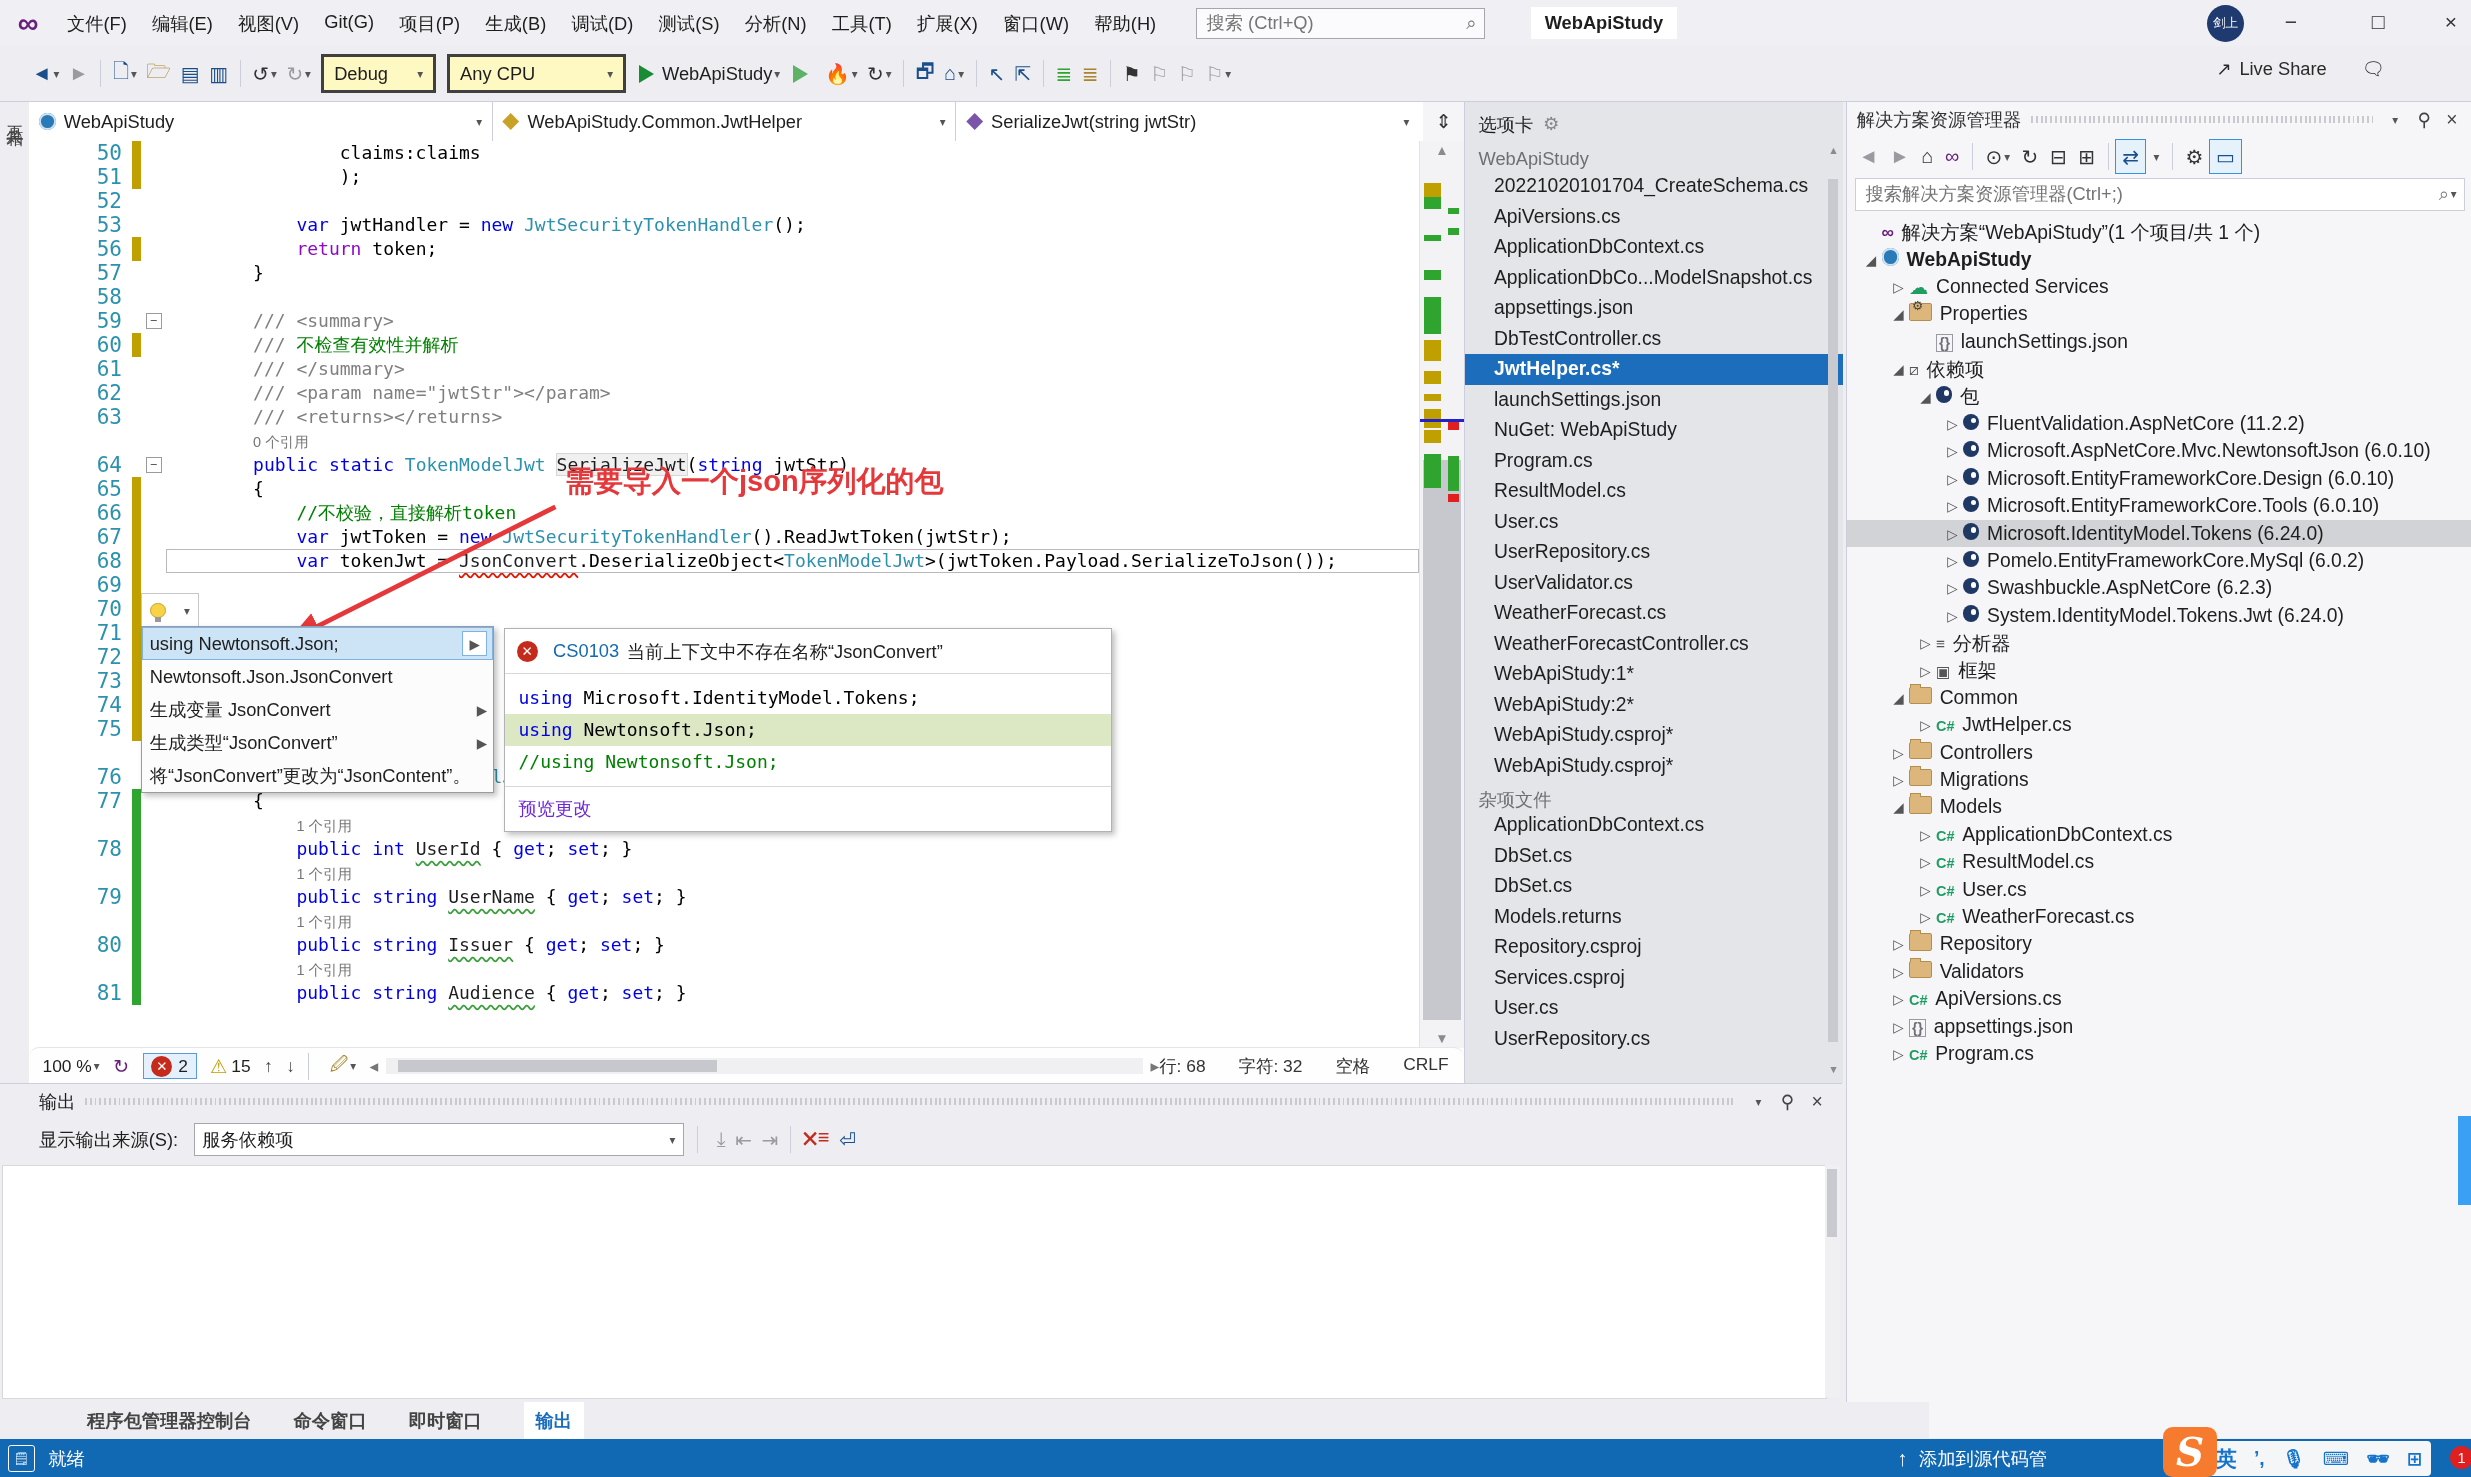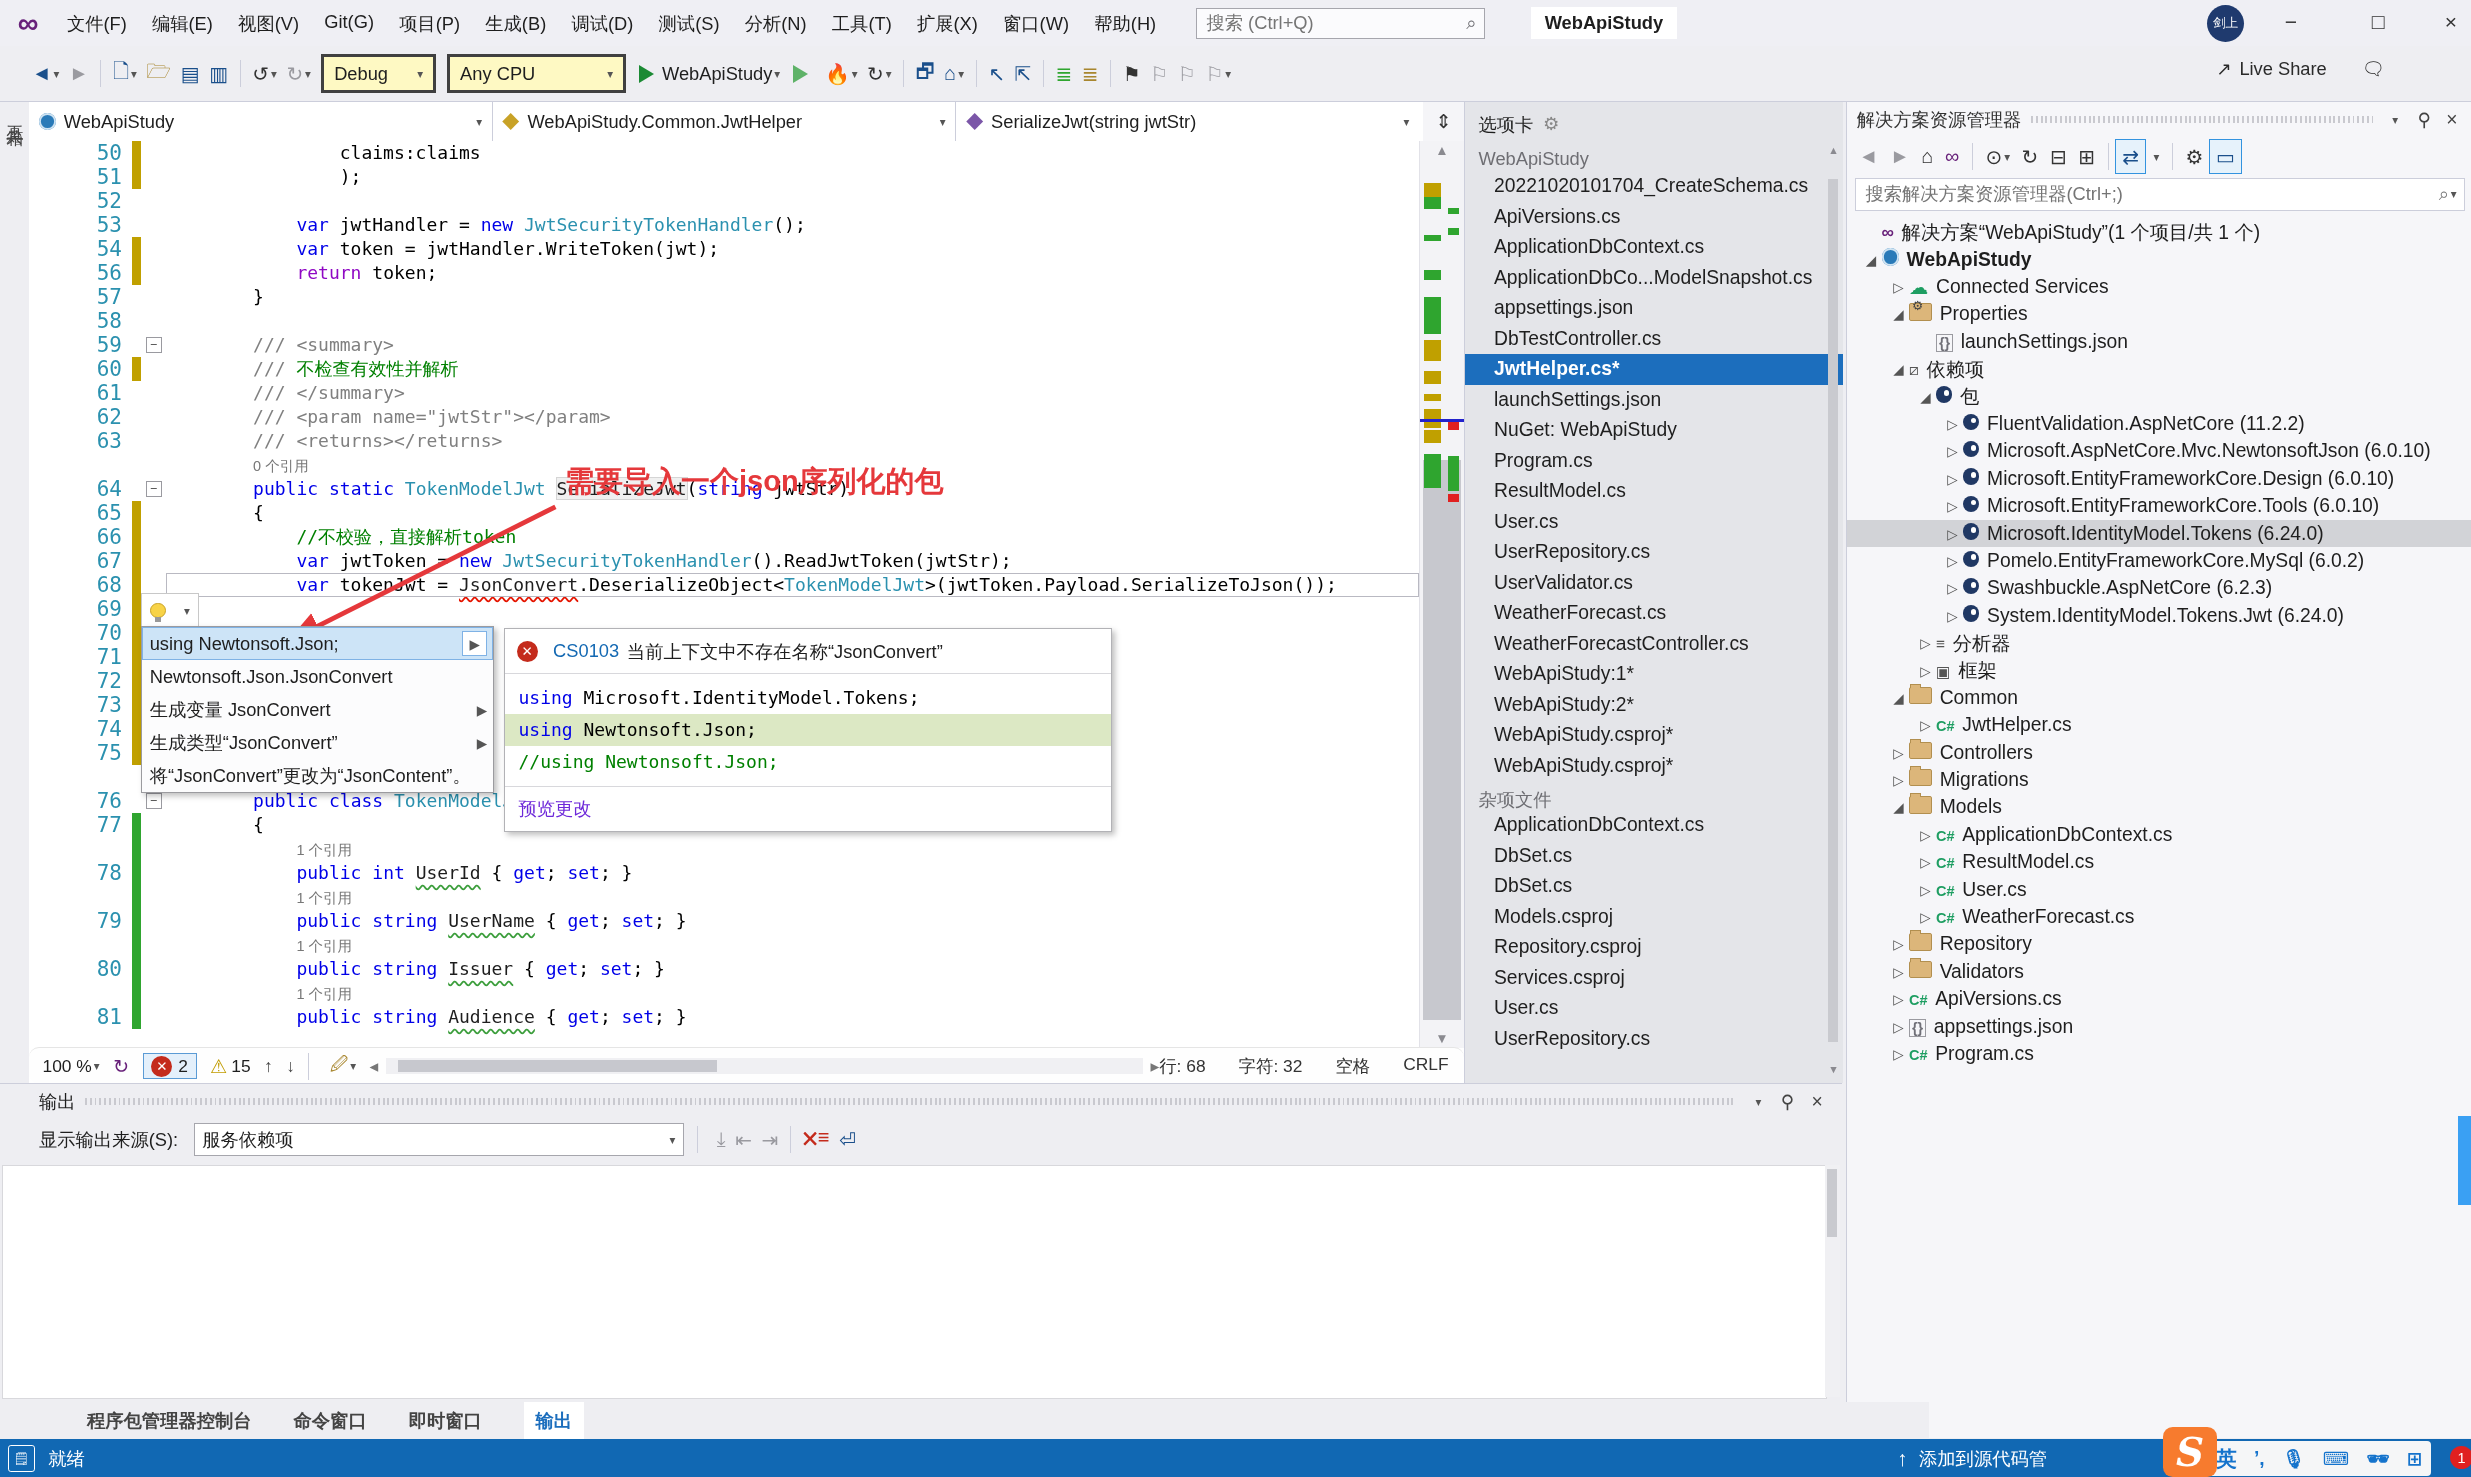--- a/index.html
+++ b/index.html
@@ -286,26 +286,20 @@
           <div class="cfold"></div>
           <div class="ccode"></div>
         </div>
         <div class="crow">
           <div class="lnum">53</div>
           <div class="cbar"></div>
           <div class="cfold"></div>
           <div class="ccode">            <span class="tk-k">var</span><span class="tk-p"> jwtHandler = </span><span class="tk-k">new</span><span class="tk-p"> </span><span class="tk-t">JwtSecurityTokenHandler</span><span class="tk-p">();</span></div>
         </div>
         <div class="crow">
-          <div class="lnum">54</div>
-          <div class="cbar bar-gold"></div>
-          <div class="cfold"></div>
-          <div class="ccode">            <span class="tk-k">var</span><span class="tk-p"> token = jwtHandler.WriteToken(jwt);</span></div>
-        </div>
-        <div class="crow">
           <div class="lnum">56</div>
           <div class="cbar bar-gold"></div>
           <div class="cfold"></div>
           <div class="ccode">            <span class="tk-kc">return</span><span class="tk-p"> token;</span></div>
         </div>
         <div class="crow">
           <div class="lnum">57</div>
           <div class="cbar"></div>
           <div class="cfold"></div>
           <div class="ccode">        <span class="tk-p">}</span></div>
@@ -627,21 +621,21 @@
         <div class="tab-item">WeatherForecast.cs</div>
         <div class="tab-item">WeatherForecastController.cs</div>
         <div class="tab-item">WebApiStudy:1*</div>
         <div class="tab-item">WebApiStudy:2*</div>
         <div class="tab-item">WebApiStudy.csproj*</div>
         <div class="tab-item">WebApiStudy.csproj*</div>
         <div class="tp-group">杂项文件</div>
         <div class="tab-item">ApplicationDbContext.cs</div>
         <div class="tab-item">DbSet.cs</div>
         <div class="tab-item">DbSet.cs</div>
-        <div class="tab-item">Models.csproj</div>
+        <div class="tab-item">Models.returns</div>
         <div class="tab-item">Repository.csproj</div>
         <div class="tab-item">Services.csproj</div>
         <div class="tab-item">User.cs</div>
         <div class="tab-item">UserRepository.cs</div>
       </div>
     <div class="tp-scroll">
       <div class="varrow" style="top:0;width:15.4px;font-size:10.6px;">▲</div>
       <div class="tp-thumb"></div>
       <div class="varrow" style="bottom:0;width:15.4px;font-size:10.6px;">▼</div>
     </div>

